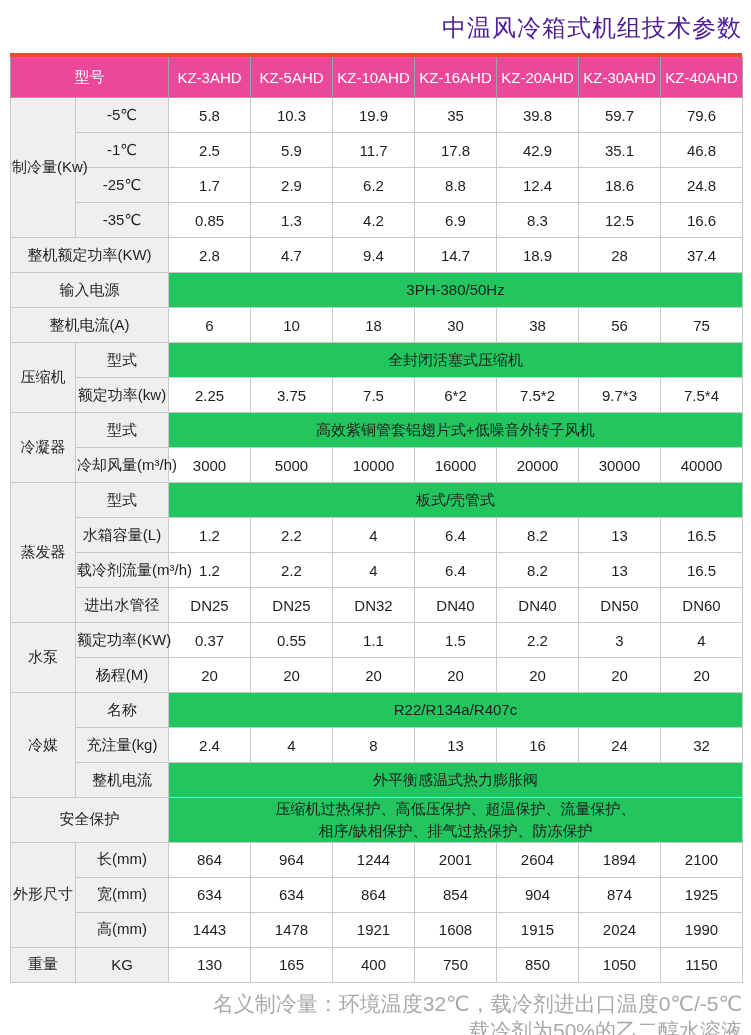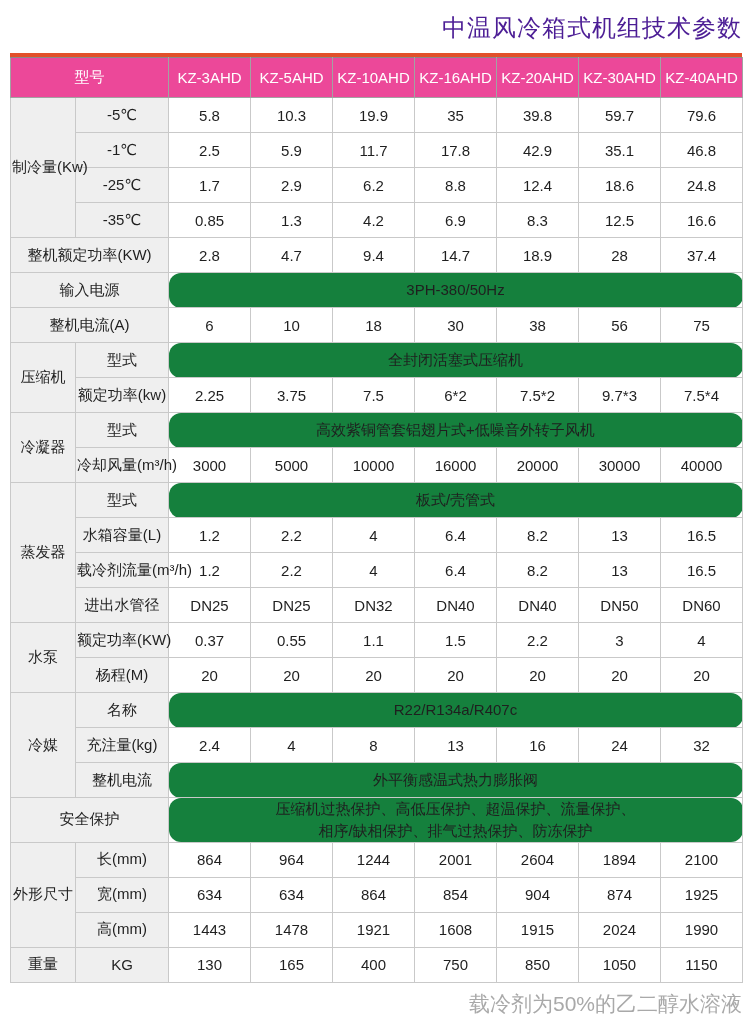--- a/index.html
+++ b/index.html
@@ -50,24 +50,23 @@
     white-space: nowrap;
   }
   .spec-table td.cell-label {
     background: #efefef;
     white-space: nowrap;
   }
   .spec-table td.cell-value {
     background: #ffffff;
   }
   .spec-table td.cell-merged {
-    background: #15803d;
+    background: #22c55e;
     white-space: pre-line;
     line-height: 1.45;
-    border-radius: 12px;
   }
   .footnote {
     width: 732px;
     text-align: right;
     font-size: 21px;
     line-height: 1.32;
     color: #a9a9a9;
     margin-top: 7px;
   }
 </style>
@@ -316,15 +315,16 @@
           <td class="cell-value">400</td>
           <td class="cell-value">750</td>
           <td class="cell-value">850</td>
           <td class="cell-value">1050</td>
           <td class="cell-value">1150</td>
         </tr>
       </tbody>
   </table>
 
   <div class="footnote">
+    <div>名义制冷量：环境温度32℃，载冷剂进出口温度0℃/-5℃</div>
     <div>载冷剂为50%的乙二醇水溶液</div>
   </div>
 </div>
 
 </body></html>

